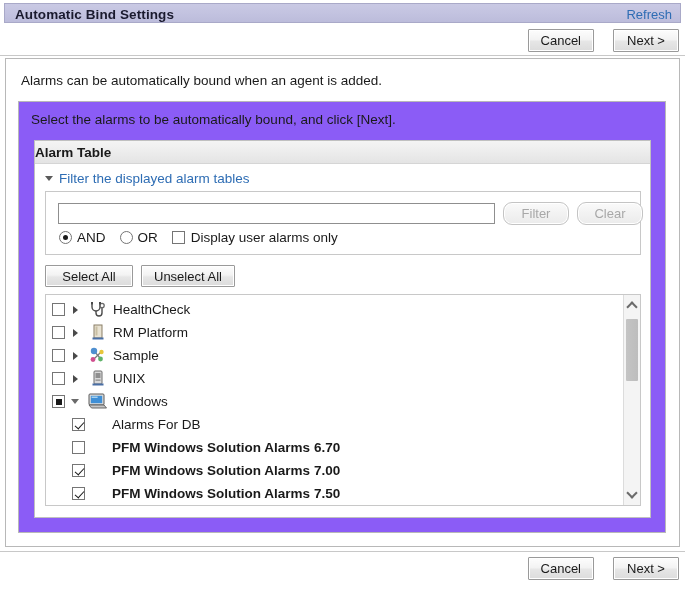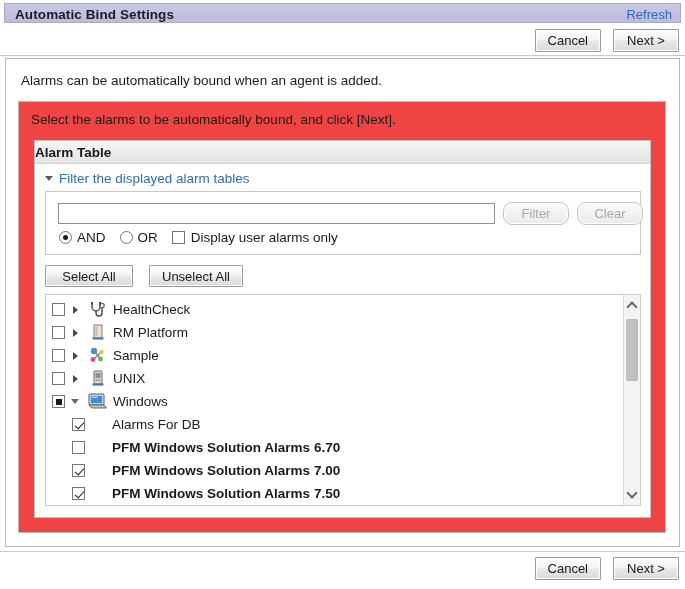--- a/index.html
+++ b/index.html
@@ -35,21 +35,21 @@
     color: #2e6db4;
     font-size: 13px;
     cursor: pointer;
   }
 
   
   .btnbar {
     position: absolute;
     right: 6px;
     display: flex;
-    gap: 12px;
+    gap: 19px;
     align-items: center;
   }
   .btnbar.top { top: 29px; }
   .btnbar.bottom { top: 557px; }
 
   .btn {
     min-width: 66px;
     height: 23px;
     padding: 0 12px;
     background: linear-gradient(to bottom, #fdfdfd 0%, #f3f3f3 45%, #e6e6e6 55%, #dcdcdc 100%);
@@ -96,21 +96,21 @@
     left: 15px; top: 14px;
     font-size: 13.5px;
     color: #1a1a1a;
   }
 
   .inner-box {
     position: absolute;
     left: 12px; top: 42px;
     width: 648px; height: 432px;
     border: 1px solid #b8b8b8;
-    background: #ef4444;
+    background: #8b5cf6;
   }
   .inner-text {
     position: absolute;
     left: 12px; top: 10px;
     font-size: 13.5px;
     color: #1a1a1a;
   }
 
   
   .alarm-box {
@@ -225,21 +225,21 @@
     left: 2.5px; top: 2.5px;
     width: 6px; height: 6px;
     background: #1a1a1a;
   }
 
   
   .select-btns {
     position: absolute;
     left: 10px; top: 124px;
     display: flex;
-    gap: 16px;
+    gap: 8px;
   }
   .select-btns .btn { min-width: 88px; height: 22px; }
 
   
   .tree-wrap {
     position: absolute;
     left: 10px; top: 153px;
     width: 596px; height: 212px;
     border: 1px solid #c8c8c8;
     background: #ffffff;

